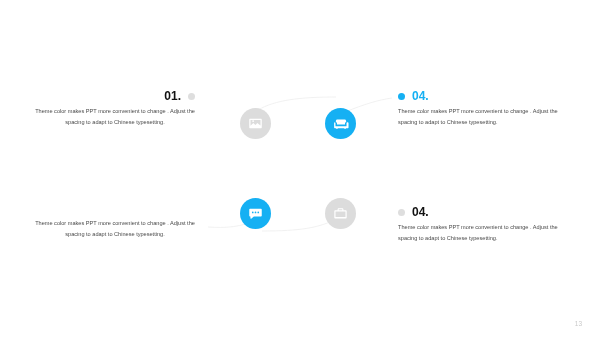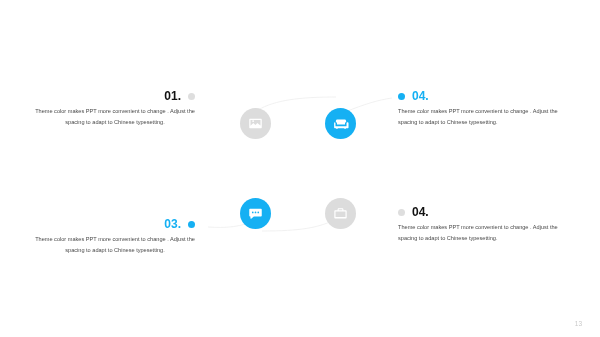--- a/index.html
+++ b/index.html
@@ -195,24 +195,20 @@
 
   <div class="block left block-02">
     <div class="headrow">
       <span class="dot blue"></span>
       <span class="num blue">04.</span>
     </div>
     <div class="body">Theme  color makes PPT more convenient to change . Adjust the spacing to adapt to Chinese typesetting.</div>
   </div>
 
   <div class="block right block-03">
-    <div class="headrow">
-      <span class="num blue">03.</span>
-      <span class="dot blue"></span>
-    </div>
     <div class="body">Theme  color makes PPT more convenient to change . Adjust the spacing to adapt to Chinese typesetting.</div>
   </div>
 
   <div class="block left block-04">
     <div class="headrow">
       <span class="dot gray"></span>
       <span class="num dark">04.</span>
     </div>
     <div class="body">Theme  color makes PPT more convenient to change . Adjust the spacing to adapt to Chinese typesetting.</div>
   </div>

